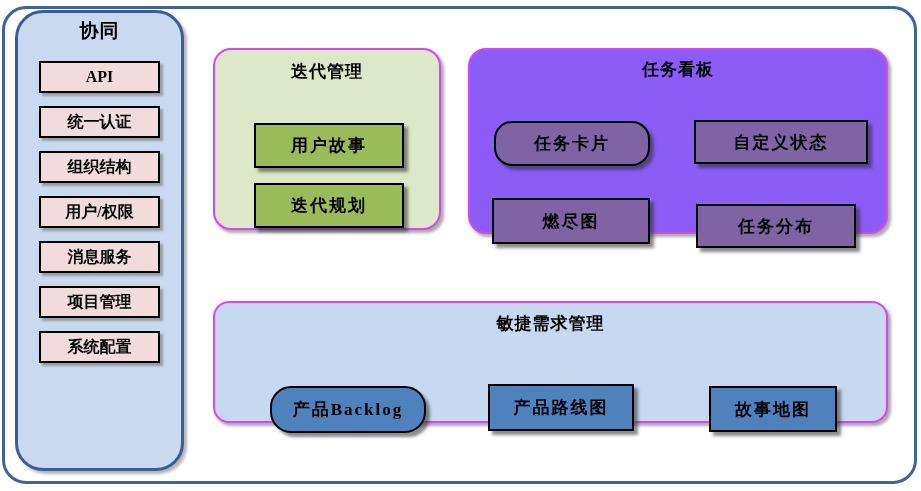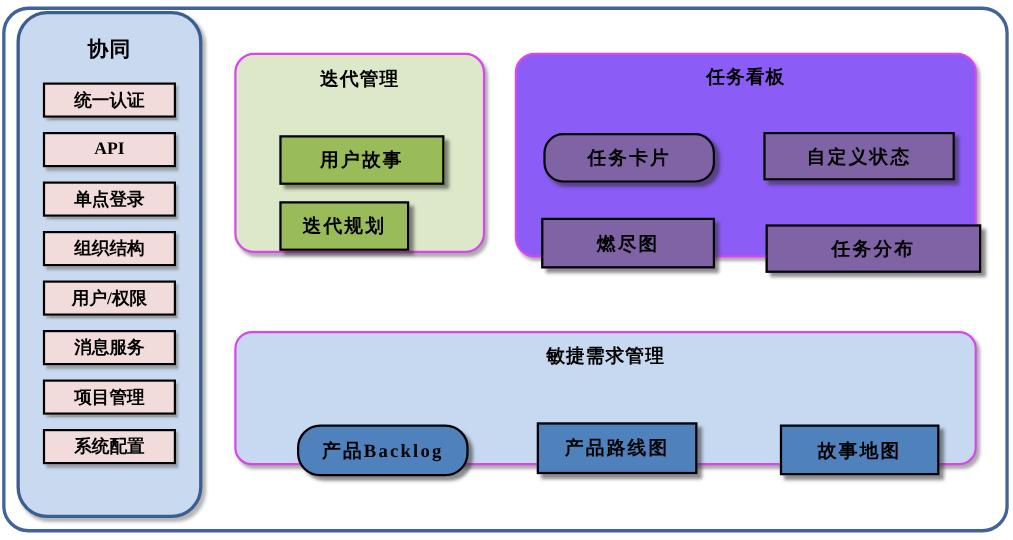--- a/index.html
+++ b/index.html
@@ -26,21 +26,21 @@
     position: absolute;
     left: 15px; top: 10px;
     width: 169px; height: 461px;
     box-sizing: border-box;
     background: #c8d9f0;
     border: 3.5px solid #3a5e91;
     border-radius: 28px;
     box-shadow: 3px 3px 3px rgba(90,90,90,0.45);
   }
   .sidebar-title {
-    margin-top: 19px;
+    margin-top: 5px;
     text-align: center;
     font-size: 19px;
     font-weight: bold;
     color: #000;
     letter-spacing: 1px;
   }
   .sidebar-items {
     margin-top: 17px;
     display: flex;
     flex-direction: column;
@@ -93,48 +93,47 @@
     font-size: 17px;
     color: #000;
     white-space: nowrap;
     letter-spacing: 2px;
     margin-top: 31px;
   }
   .panel-iteration { left: 213px; top: 48px; width: 228px; height: 182px; background: #dde8c8; }
   .panel-iteration .panel-title { top: 10px; }
   .node-green { background: #9abb59; }
   .n-user-story   { left: 39px; top: 42px;  width: 150px; height: 45px; }
-  .n-iter-plan    { left: 39px; top: 102px; width: 118px; height: 45px; }
+  .n-iter-plan    { left: 39px; top: 102px; width: 150px; height: 45px; }
 
   .panel-kanban { left: 468px; top: 48px; width: 420px; height: 186px; background: #8b5cf6; }
   .panel-kanban .panel-title { top: 8px; }
   .node-purple { background: #7f63a5; }
   .n-task-card    { left: 24px;  top: 40px;  width: 156px; height: 45px; border-radius: 18px; }
   .n-custom-state { left: 224px; top: 39px;  width: 174px; height: 44px; }
   .n-burndown     { left: 22px;  top: 117px; width: 158px; height: 46px; }
-  .n-task-dist    { left: 226px; top: 123px; width: 196px; height: 44px; }
+  .n-task-dist    { left: 226px; top: 123px; width: 160px; height: 44px; }
 
   .panel-agile { left: 213px; top: 301px; width: 675px; height: 122px; background: #c6d9f1; border-radius: 16px; }
   .panel-agile .panel-title { top: 9px; }
   .node-blue { background: #4f81bd; }
   .n-backlog      { left: 55px;  top: 52px; width: 156px; height: 47px; border-radius: 21px; }
   .n-roadmap      { left: 273px; top: 50px; width: 146px; height: 47px; text-align: center; }
-  .n-storymap     { left: 494px; top: 52px; width: 145px; height: 46px; }
+  .n-storymap     { left: 494px; top: 52px; width: 128px; height: 46px; }
 </style>
 </head>
 <body>
 
 <div class="outer-frame"></div>
 
 <div class="sidebar">
   <div class="sidebar-title">协同</div>
   <div class="sidebar-items">
+    <div class="sidebar-item">API</div>
     <div class="sidebar-item">统一认证</div>
-    <div class="sidebar-item">API</div>
-    <div class="sidebar-item">单点登录</div>
     <div class="sidebar-item">组织结构</div>
     <div class="sidebar-item">用户/权限</div>
     <div class="sidebar-item">消息服务</div>
     <div class="sidebar-item">项目管理</div>
     <div class="sidebar-item">系统配置</div>
   </div>
 </div>
 
 <div class="panel panel-iteration">
   <div class="panel-title">迭代管理</div>

